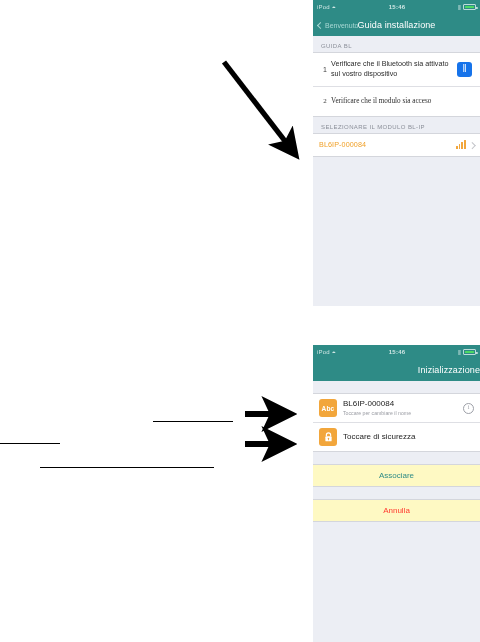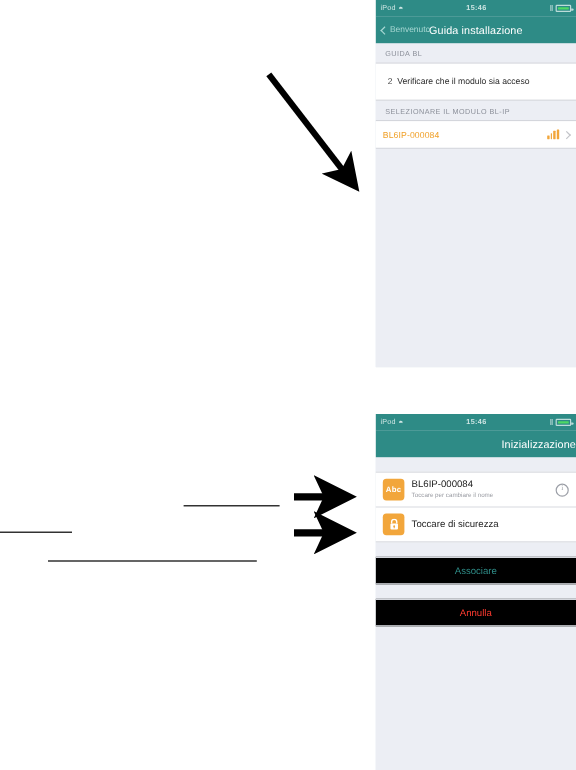--- a/index.html
+++ b/index.html
@@ -96,21 +96,21 @@
     border-top:.5px solid #d4d6dc;
     border-bottom:.5px solid #d4d6dc;
   }
   .step-row{
     display:flex;
     align-items:center;
     padding:6px 6px 6px 6px;
     min-height:30px;
     box-sizing:border-box;
   }
-  .step-row + .step-row{border-top:.5px solid #dedfe4;margin-left:0;}
+  .step-row + .step-row{border-top:.5px solid #dedfe4;margin-left:0;font-family:Liberation Serif, serif;}
   .step-num{
     width:12px;flex:0 0 12px;
     text-align:center;
     font-size:7px;color:#3c3c3c;
   }
   .step-text{
     flex:1;
     font-size:7.2px;
     line-height:1.45;
     color:#2b2b2b;
@@ -175,21 +175,21 @@
   .row-main{flex:1;min-width:0;}
   .row-title{font-size:8px;color:#1d1d1d;line-height:1.2;}
   .row-sub{font-size:5.2px;color:#9a9ca3;line-height:1.3;margin-top:1px;}
   .info-icon{
     width:9px;height:9px;flex:0 0 9px;
     border:1px solid #9da0a8;border-radius:50%;
     color:#9da0a8;font-size:6px;line-height:7.5px;
     text-align:center;font-family:"Liberation Serif", serif;
   }
   .btn-row{
-    background:#000000;
+    background:#fef9c3;
     border-top:.5px solid #d4d6dc;
     border-bottom:.5px solid #d4d6dc;
     text-align:center;
     padding:6px 0;
     font-size:8px;
   }
   .btn-associare{color:#2e8b86;}
   .btn-annulla{color:#ff3b30;}
   .gap{height:12px;}
 
@@ -227,20 +227,25 @@
       <span>Benvenuto</span>
     </div>
     <div class="nav-title">Guida installazione</div>
   </div>
 
   <div class="content">
 
     <div class="section-header">GUIDA BL</div>
 
     <div class="card">
+      <div class="step-row">
+        <div class="step-num">1</div>
+        <div class="step-text">Verificare che il Bluetooth sia attivato sul vostro dispositivo</div>
+        <div class="bt-badge">‖</div>
+      </div>
       <div class="step-row">
         <div class="step-num">2</div>
         <div class="step-text">Verificare che il modulo sia acceso</div>
       </div>
     </div>
 
     <div class="section-header">SELEZIONARE IL MODULO BL-IP</div>
 
     <div class="card">
       <div class="module-row">

